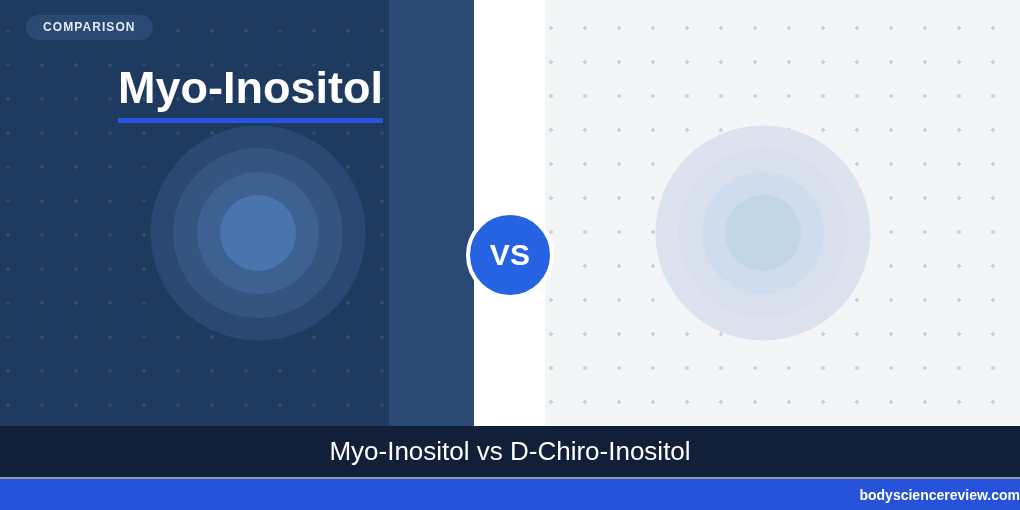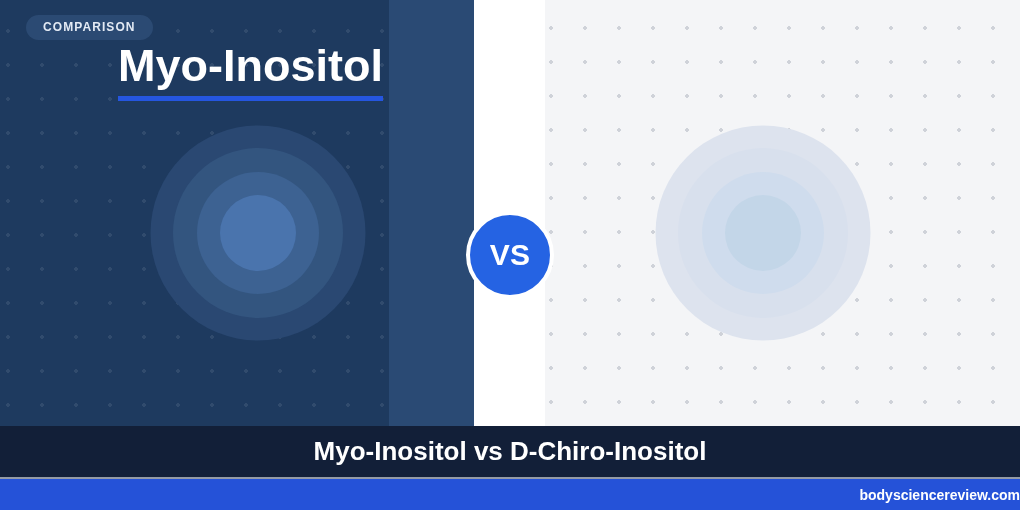--- a/index.html
+++ b/index.html
@@ -92,21 +92,21 @@
     line-height:1;
     white-space:nowrap;
   }
   .heading .rule {
     display:block;
     height:5px;
     background:#2556e0;
     margin-top:8px;
   }
   .heading-left {
-    left:118px; top:43px;
+    left:118px; top:65px;
     font-size:45px;
     color:#ffffff;
   }
   .heading-right {
     left:628px; top:58px;
     font-size:45px;
     color:#1c1f26;
   }
 
   
@@ -135,21 +135,21 @@
     width:1020px; height:53px;
     background:#121f38;
     display:flex;
     align-items:center;
     justify-content:center;
     border-bottom:2px solid rgba(255,255,255,0.55);
   }
   .title-bar .title-text {
     color:#ffffff;
     font-size:26px;
-    font-weight:bold;
+    font-weight:normal;
     white-space:nowrap;
   }
 
   .url-bar {
     position:absolute;
     left:0; top:479px;
     width:1020px; height:31px;
     background:#2552d8;
     display:flex;
     align-items:center;

